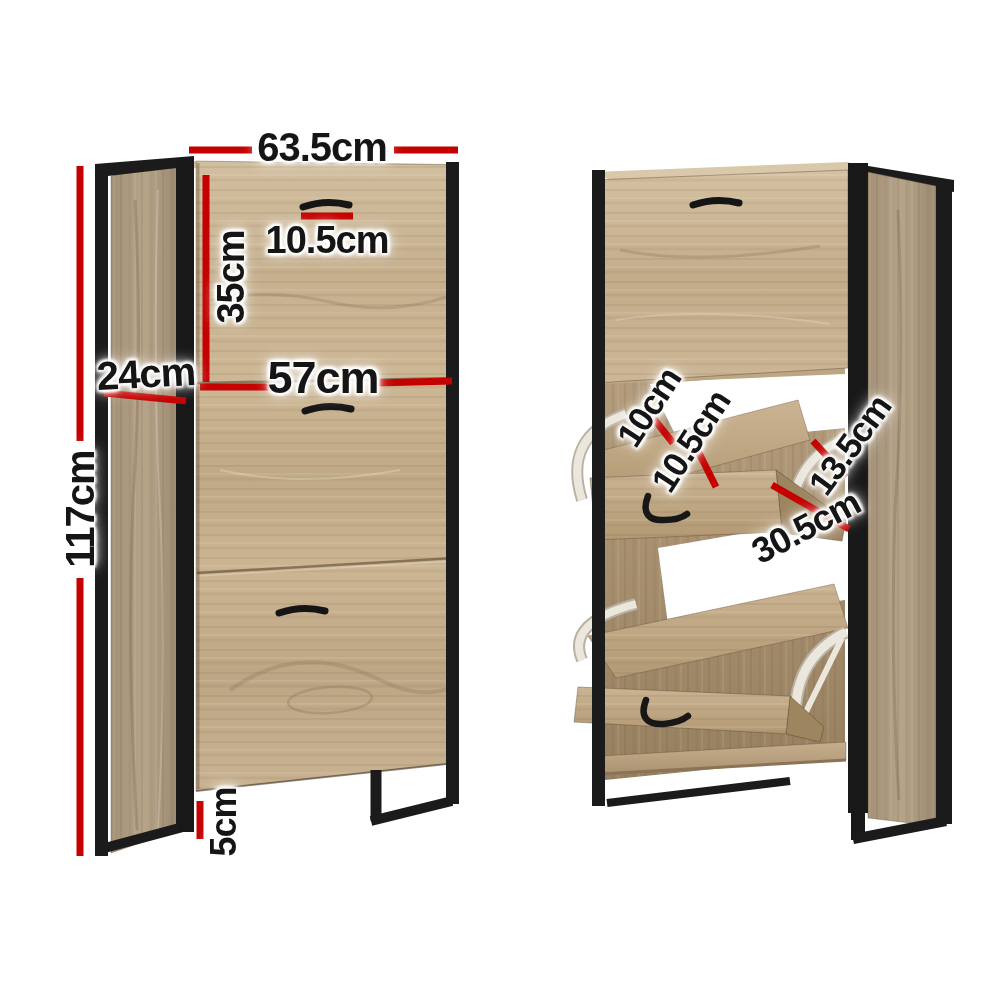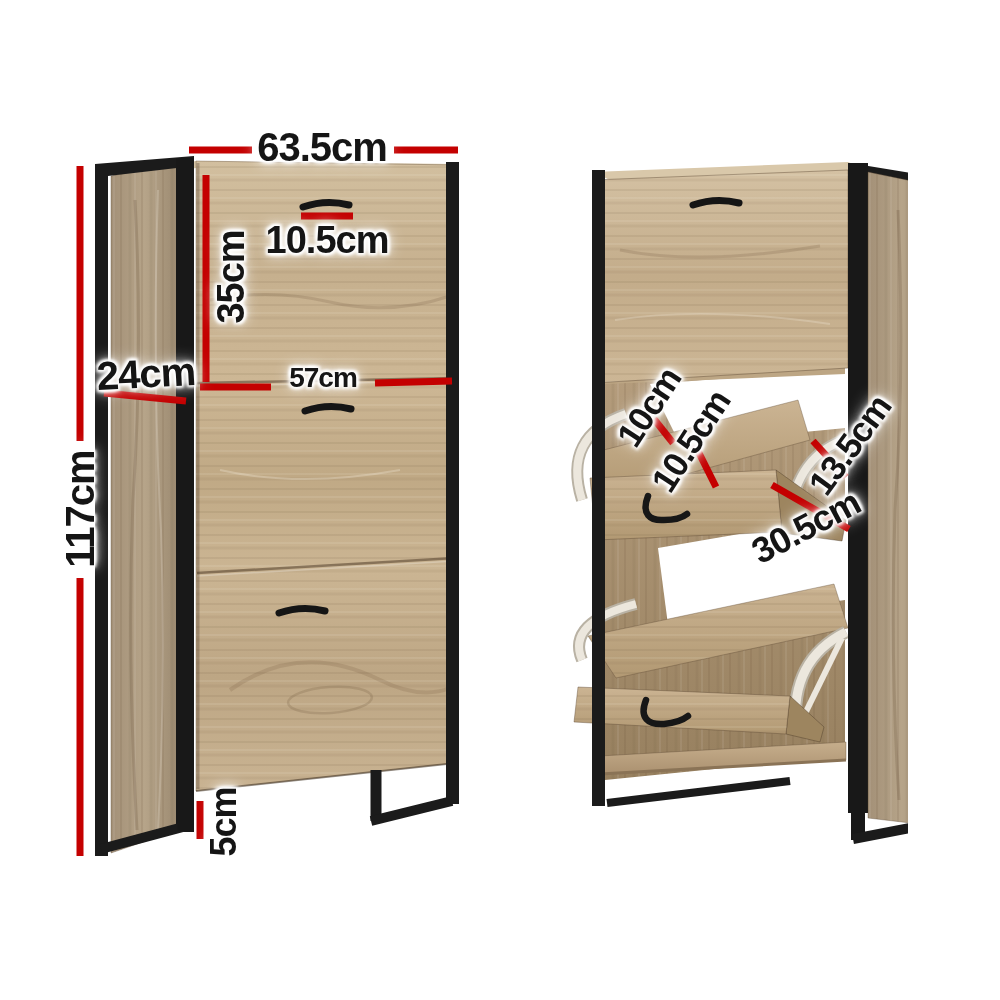--- a/index.html
+++ b/index.html
@@ -1,16 +1,16 @@
 <!DOCTYPE html>
 <html><head>
 <meta charset="utf-8">
 <style>
   html,body{margin:0;padding:0;background:#ffffff;}
-  #stage{position:relative;width:908px;height:1000px;background:#ffffff;overflow:hidden;
+  #stage{position:relative;width:1000px;height:1000px;background:#ffffff;overflow:hidden;
          font-family:"Liberation Sans","DejaVu Sans",sans-serif;}
   #art{position:absolute;left:0;top:0;}
   .dim{
     position:absolute;
     transform:translate(-50%,-50%) rotate(var(--r,0deg));
     font-weight:700;
     color:#151515;
     letter-spacing:-1px;
     white-space:nowrap;
     text-shadow:
@@ -183,21 +183,21 @@
       <line x1="695" y1="445" x2="716" y2="487"></line>
       <line x1="813" y1="441" x2="846" y2="477"></line>
       <line x1="772" y1="485" x2="849" y2="529"></line>
     </g>
   </svg>
 
   <div class="dim" style="left:322px;top:147px;font-size:40px;">63.5cm</div>
   <div class="dim" style="left:327px;top:240px;font-size:38px;">10.5cm</div>
   <div class="dim" style="left:231px;top:277px;font-size:38px;--r:-90deg;">35cm</div>
   <div class="dim" style="left:146px;top:374px;font-size:40px;--r:-3deg;">24cm</div>
-  <div class="dim" style="left:323px;top:378px;font-size:28px;">57cm</div>
+  <div class="dim" style="left:323px;top:378px;font-size:45px;">57cm</div>
   <div class="dim" style="left:80px;top:509px;font-size:40px;--r:-90deg;">117cm</div>
   <div class="dim" style="left:224px;top:822px;font-size:36px;--r:-90deg;">5cm</div>
 
   <div class="dim" style="left:649px;top:407px;font-size:35px;--r:-57deg;">10cm</div>
   <div class="dim" style="left:691px;top:441px;font-size:35px;--r:-57deg;">10.5cm</div>
   <div class="dim" style="left:850px;top:445px;font-size:35px;--r:-54deg;">13.5cm</div>
   <div class="dim" style="left:806px;top:527px;font-size:36px;--r:-28deg;">30.5cm</div>
 
 </div>
 

